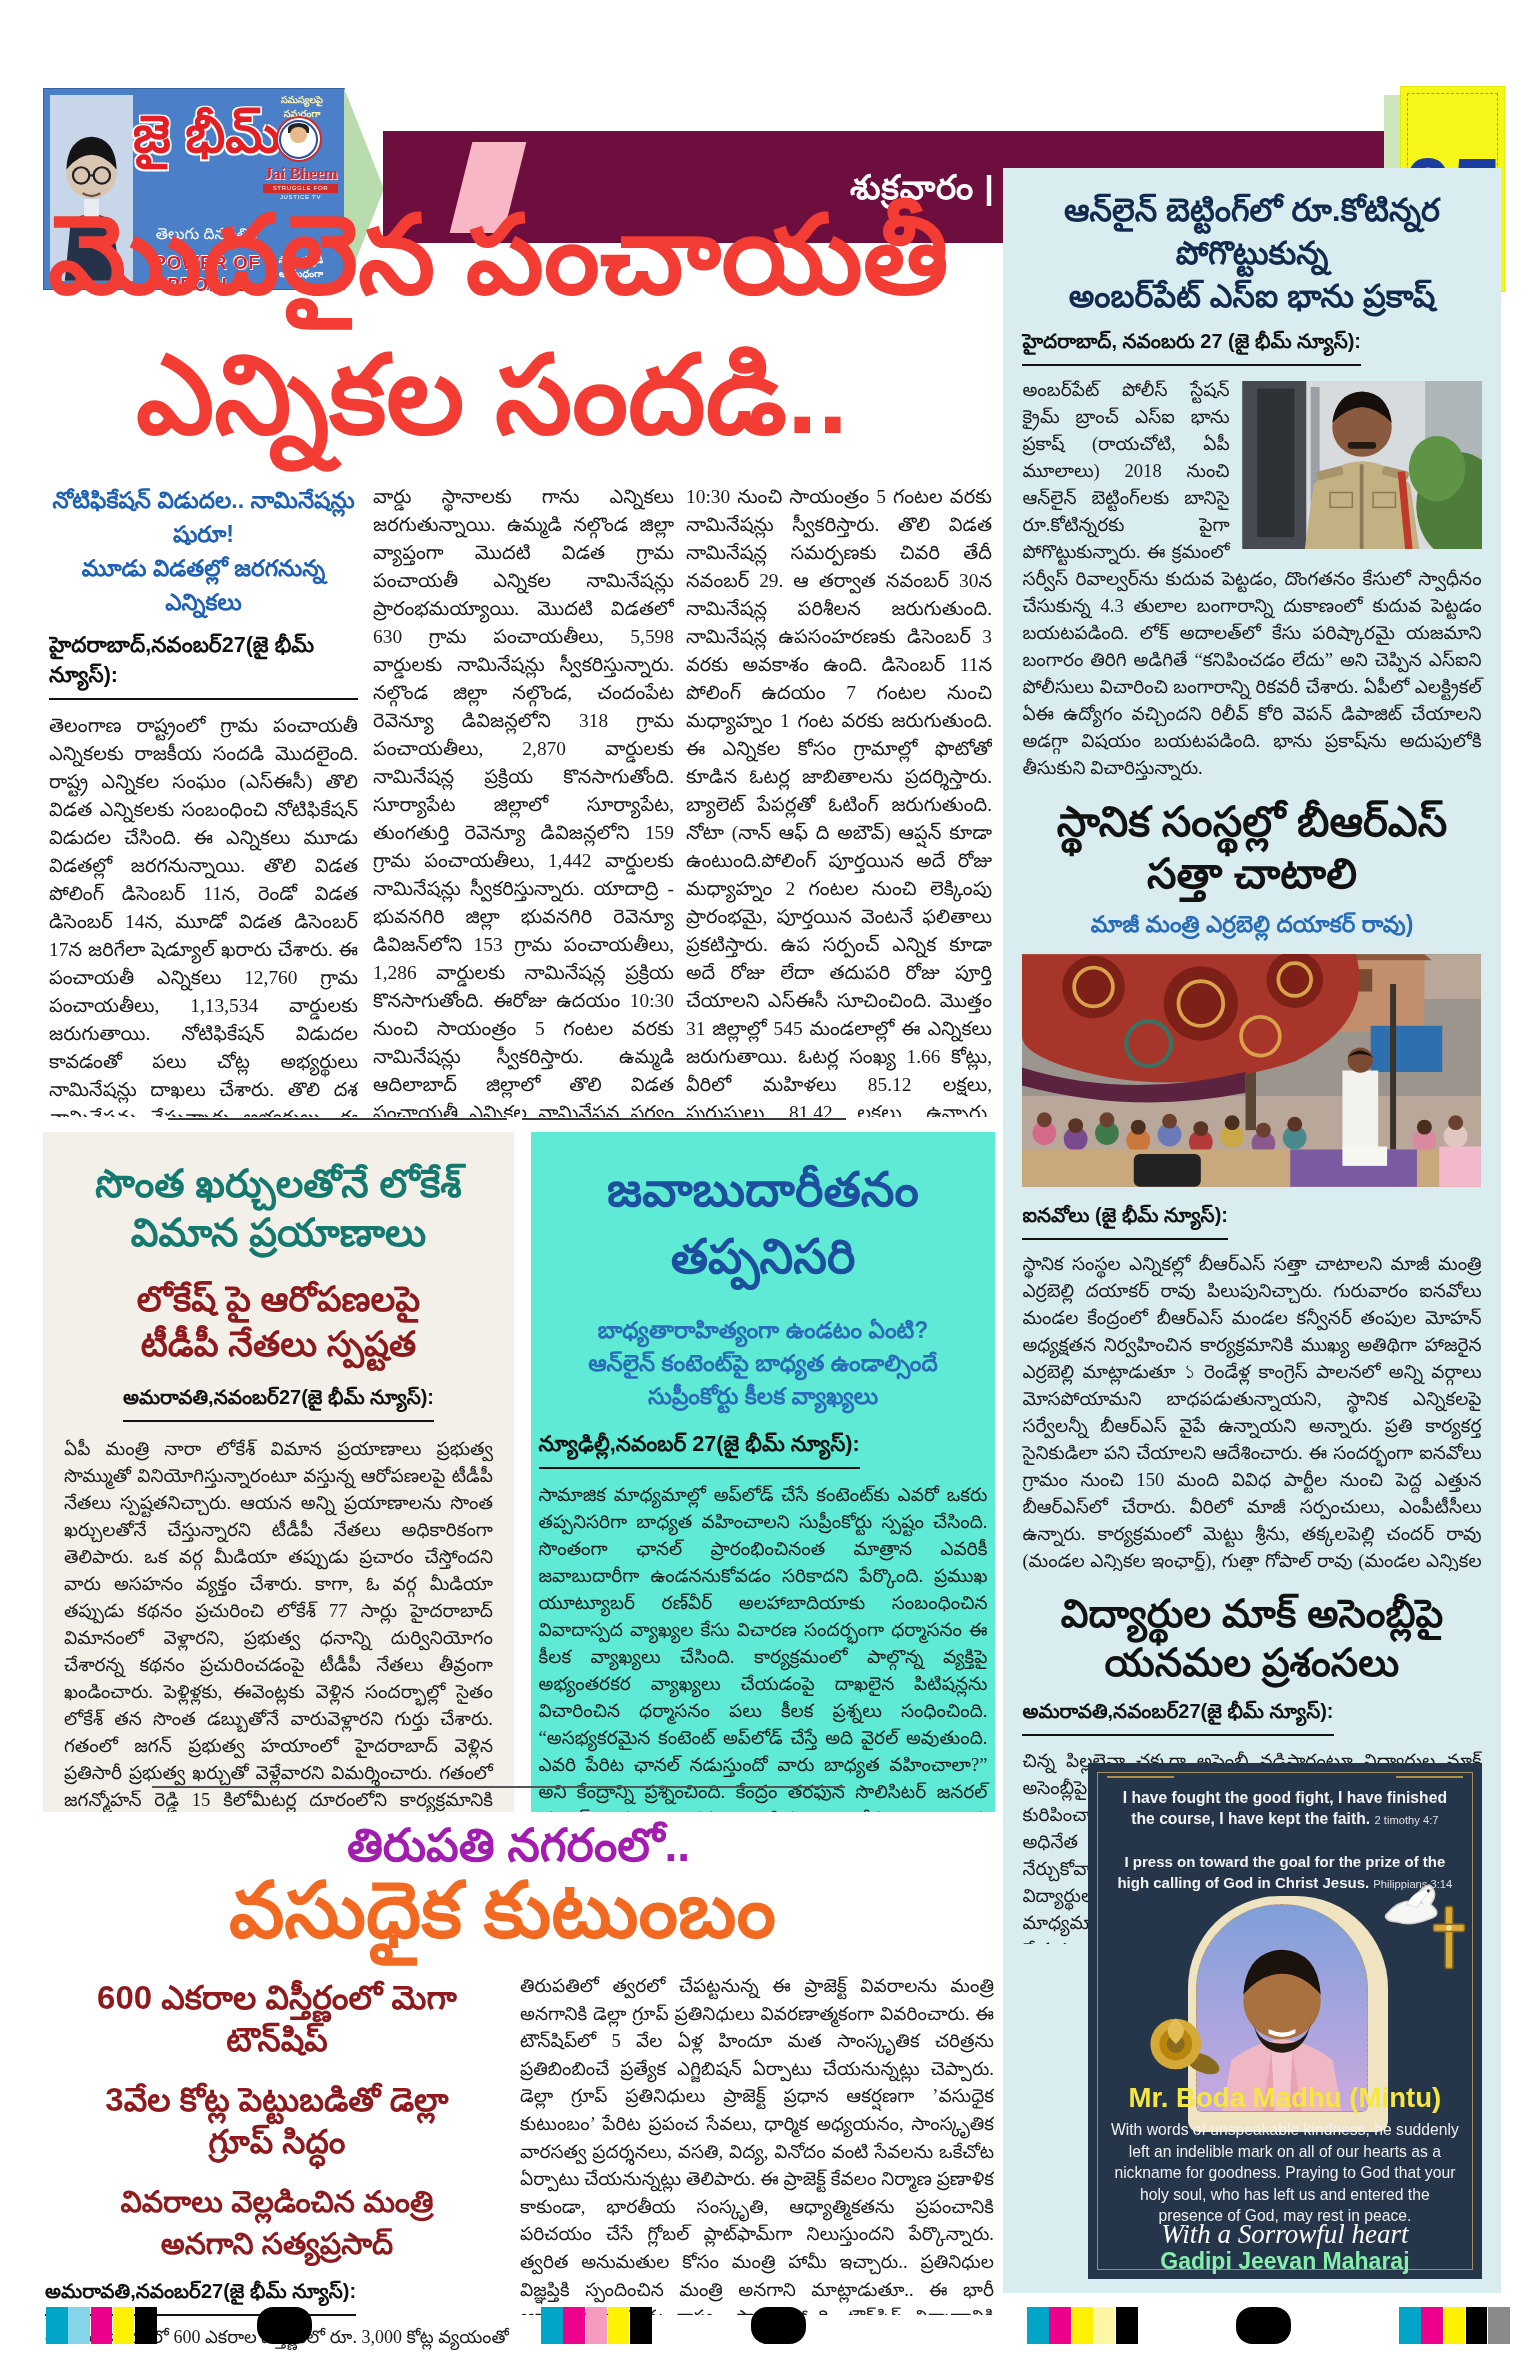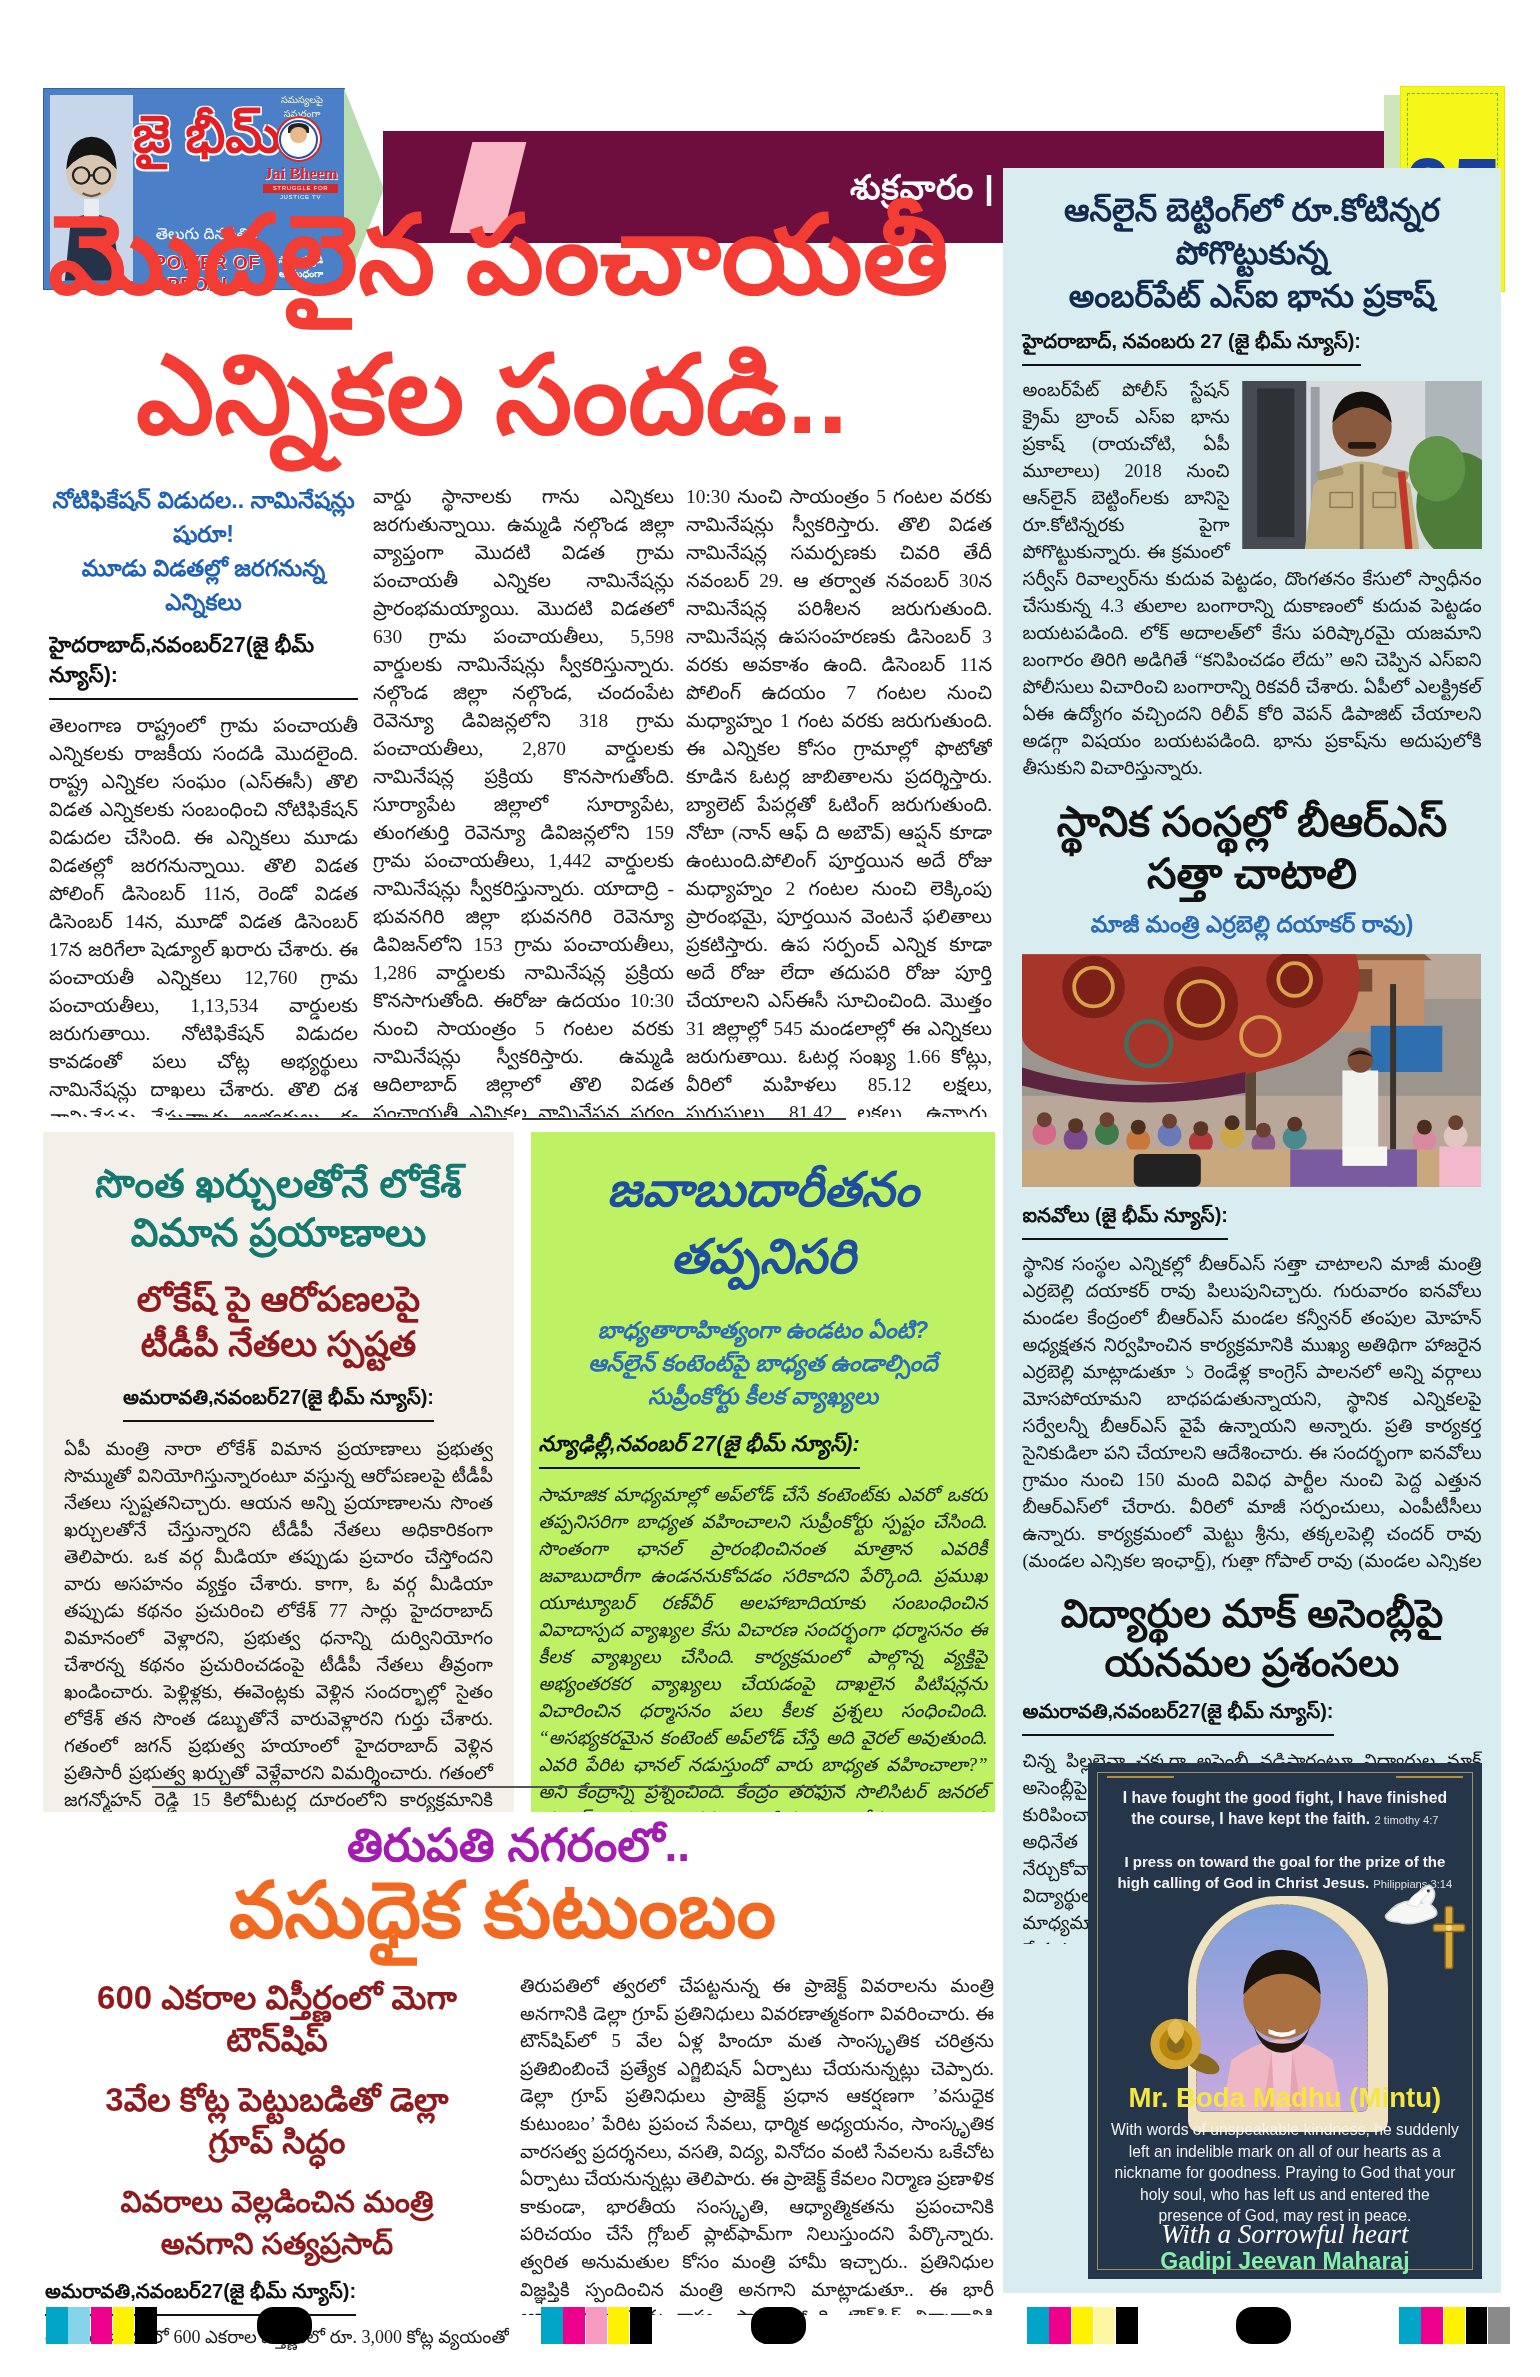--- a/index.html
+++ b/index.html
@@ -13,21 +13,21 @@
   
   .logo-box{left:43px;top:88px;width:300px;height:200px;background:#4b80c8;border:1.5px solid #35619f;}
   .logo-arrow{left:344px;top:88px;width:0;height:0;border-top:101px solid transparent;
               border-bottom:101px solid transparent;border-left:40px solid #b9dcae;}
   .amb{left:6px;top:6px;width:83px;height:186px;background:#cdd9ea;overflow:hidden;}
   .logo-title{left:88px;top:16.4px;width:149px;text-align:center;font-size:52px;line-height:58px;font-weight:800;
               color:#e31e25;text-shadow:1.5px 1.5px 0 #fff,-1.5px -1.5px 0 #fff,1.5px -1.5px 0 #fff,-1.5px 1.5px 0 #fff;}
   .logo-sub{left:88px;top:136px;width:149px;text-align:center;font-size:15.7px;color:#ffffff;}
   .logo-power{left:75px;top:163px;width:176px;text-align:center;font-size:18.6px;font-weight:800;color:#e31e25;
               letter-spacing:0.7px;text-shadow:0.7px 0.7px 0 #fff,-0.7px -0.7px 0 #fff;}
-  .slogan-top{right:3px;top:4.5px;width:78px;text-align:center;font-size:9.7px;color:#fdf3b3;font-weight:normal;}
+  .slogan-top{right:3px;top:4.5px;width:78px;text-align:center;font-size:9.7px;color:#fdf3b3;font-weight:bold;}
   .tv-circle{right:22.4px;top:27px;width:42px;height:42px;background:#fff;border-radius:50%;border:2.2px solid #cf2b2b;overflow:hidden;}
   .tv-face-hair{position:absolute;left:10.4px;top:4.5px;width:21px;height:10.4px;background:#222;border-radius:50% 50% 0 0;}
   .tv-face{position:absolute;left:12.7px;top:9px;width:16.4px;height:16.4px;background:#e8b98a;border-radius:50%;}
   .tv-ring{position:absolute;left:1.5px;top:1.5px;right:1.5px;bottom:1.5px;border:2.2px solid #2b4ea0;border-radius:50%;}
   .tv-name{right:0;top:75px;width:86px;text-align:center;font-family:"Liberation Serif",serif;
            font-size:16.4px;font-weight:800;color:#e31e25;text-shadow:0.7px 0.7px 0 #fff;}
   .tv-strip{right:6px;top:95px;width:75px;height:9px;background:#cf2b2b;color:#fff;font-size:6px;
             text-align:center;line-height:9px;letter-spacing:0.7px;}
   .slogan-bottom{right:0;bottom:7.5px;width:86px;text-align:center;font-size:9.7px;color:#ffffff;font-weight:bold;}
   .band{left:383px;top:131px;width:1014px;height:112px;background:#6e0e3e;}
@@ -44,21 +44,21 @@
   
   .lead-h{left:48px;width:962px;font-size:110px;line-height:134px;font-weight:800;color:#f23c34;
           font-family:"Liberation Sans",sans-serif;}
   .lead-sub{color:#1f61b5;font-weight:800;font-size:23px;line-height:34px;text-align:center;}
   .lead-col{top:483px;height:634px;overflow:hidden;}
   .rule{height:2.2px;background:#3a3a3a;}
   
   .lokesh-box{left:43px;top:1132px;width:471px;height:680px;background:#f2f0e9;overflow:hidden;}
   .teal-h{color:#14796e;font-weight:800;font-size:39px;line-height:49px;text-align:center;}
   .maroon-h{color:#8e1a1e;font-weight:800;font-size:35px;line-height:45px;text-align:center;}
-  .account-box{left:531px;top:1132px;width:464px;height:680px;background:#bef264;overflow:hidden;font-style:italic;}
+  .account-box{left:531px;top:1132px;width:464px;height:680px;background:#5eead4;overflow:hidden;}
   .blue-h{color:#1d4f9e;font-weight:800;font-size:48px;text-align:center;}
   .blue-sh{color:#2b6cb8;font-weight:800;font-size:23px;line-height:33px;text-align:center;}
   
   .orange-k{color:#a21caf;font-weight:800;font-size:46px;text-align:center;}
   .orange-h{color:#f26a21;font-weight:800;font-size:78px;text-align:center;}
   .darkred-sh{color:#8e1a1e;font-weight:800;font-size:33px;line-height:42px;text-align:center;}
   
   .cyan-col{left:1003px;top:168px;width:498px;height:2125px;background:#d9edf1;overflow:hidden;}
   .betting-h{color:#122a4d;font-weight:800;font-size:32px;line-height:43px;text-align:center;}
   .brs-h{color:#121212;font-weight:800;font-size:42px;line-height:52px;text-align:center;}

